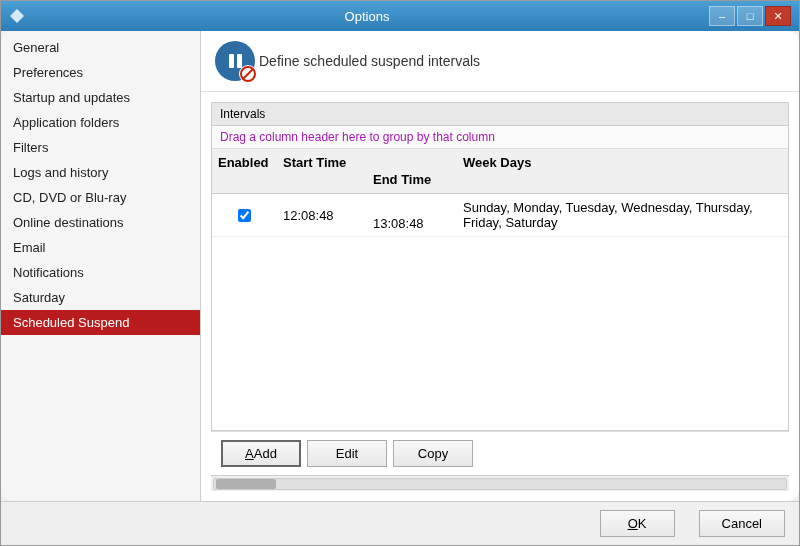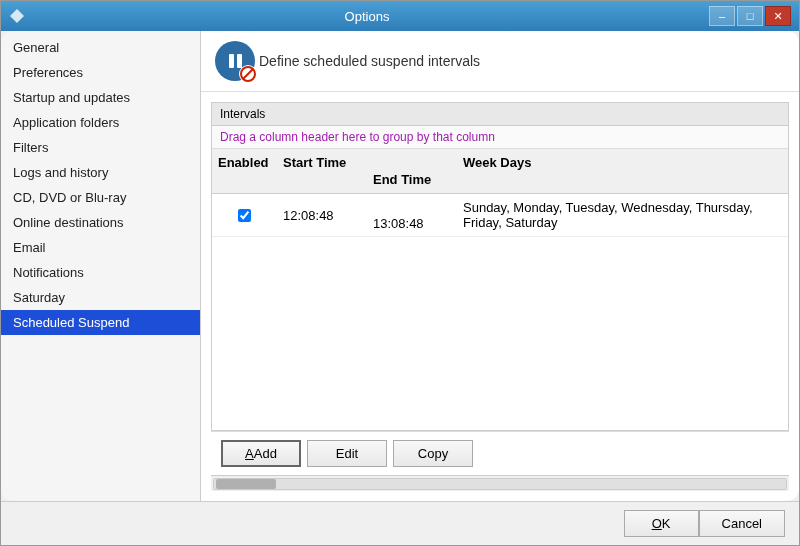--- a/index.html
+++ b/index.html
@@ -82,21 +82,21 @@
     }
 
     .sidebar-item {
       padding: 5px 12px;
       cursor: pointer;
       color: #222;
       white-space: nowrap;
     }
 
     .sidebar-item.active {
-      background: #1d4ed8;
+      background: #b91c1c;
       color: white;
     }
 
     
     .main-panel {
       flex: 1;
       display: flex;
       flex-direction: column;
       background: white;
       overflow: hidden;
@@ -283,21 +283,21 @@
       height: 10px;
       background: #b0b0b0;
       border-radius: 2px;
       margin-left: 2px;
     }
 
     .footer {
       display: flex;
       justify-content: flex-end;
       padding: 8px 14px;
-      gap: 0;
+      gap: 24px;
       background: #f0f0f0;
       border-top: 1px solid #ccc;
       flex-shrink: 0;
     }
 
     .footer-btn {
       padding: 5px 22px;
       border: 1px solid #aaa;
       background: linear-gradient(to bottom, #f8f8f8, #e8e8e8);
       cursor: pointer;

